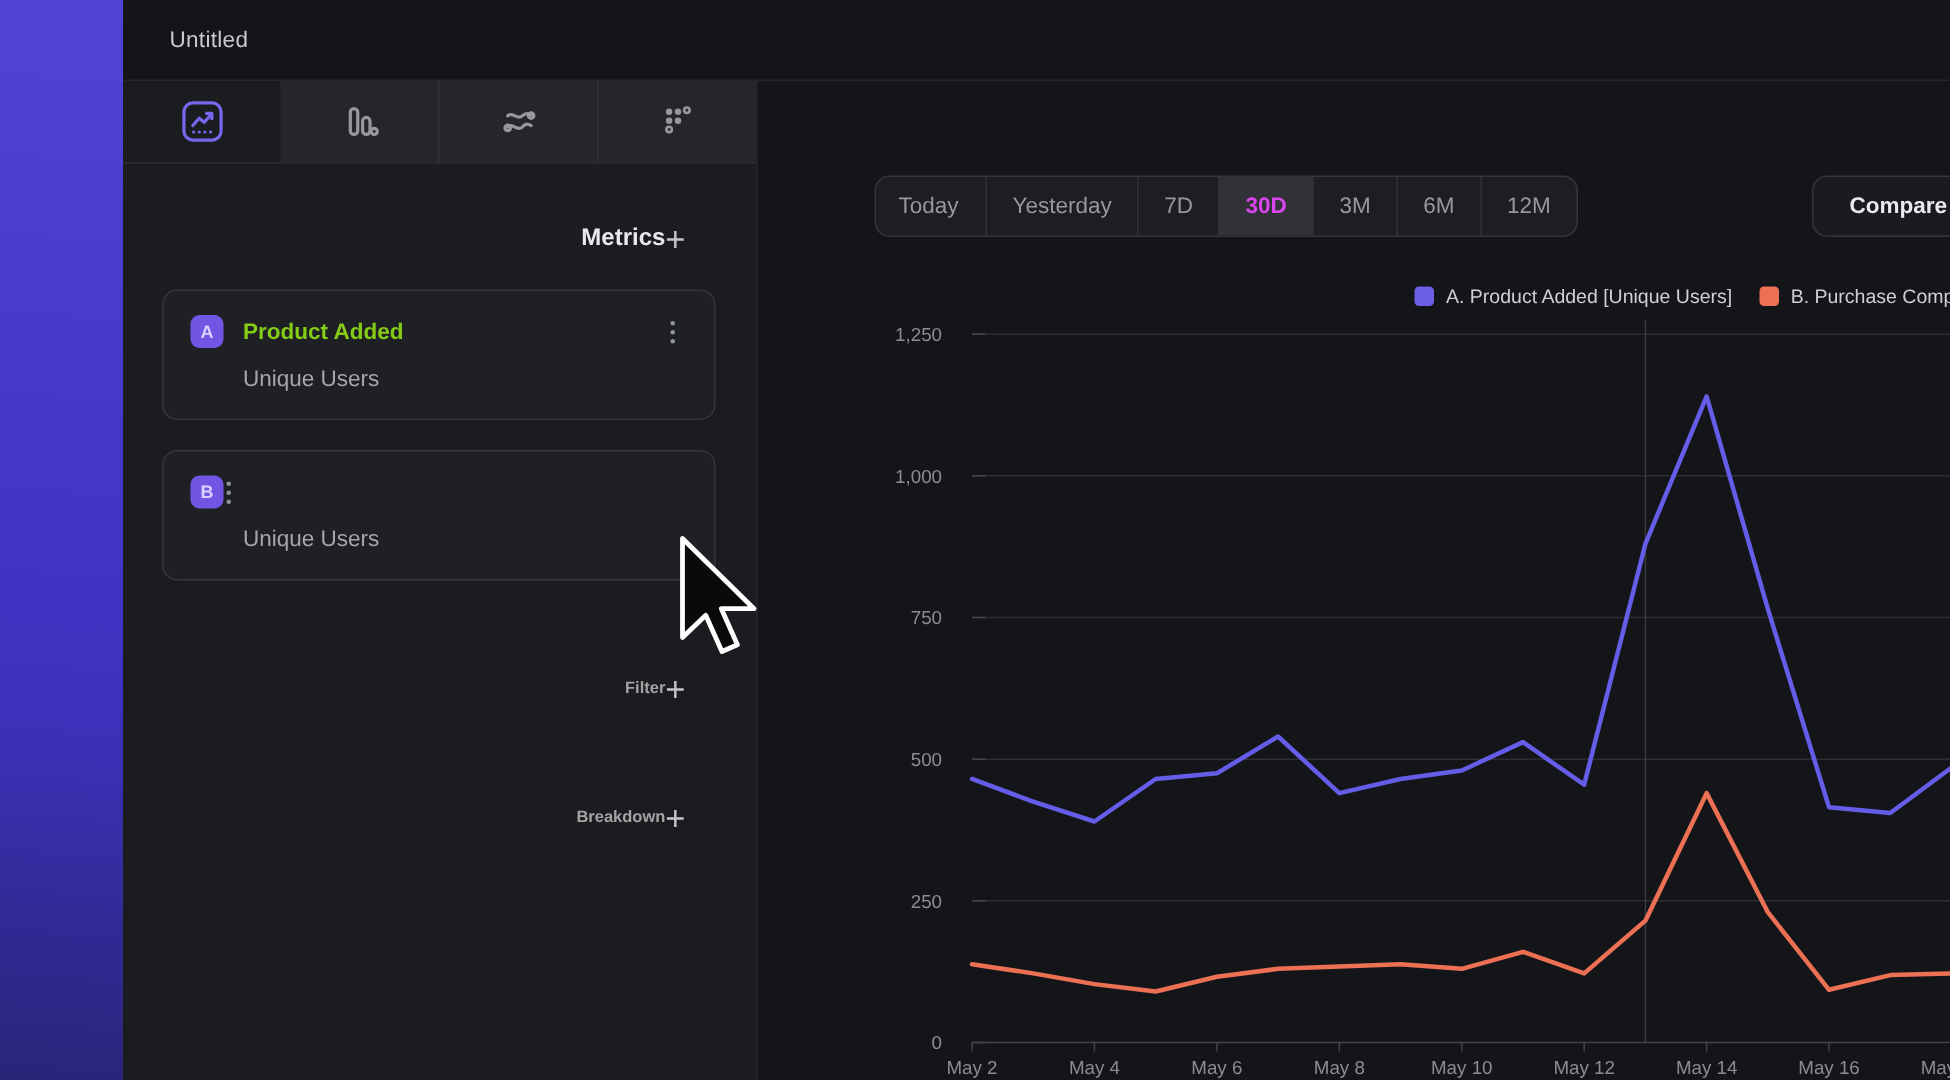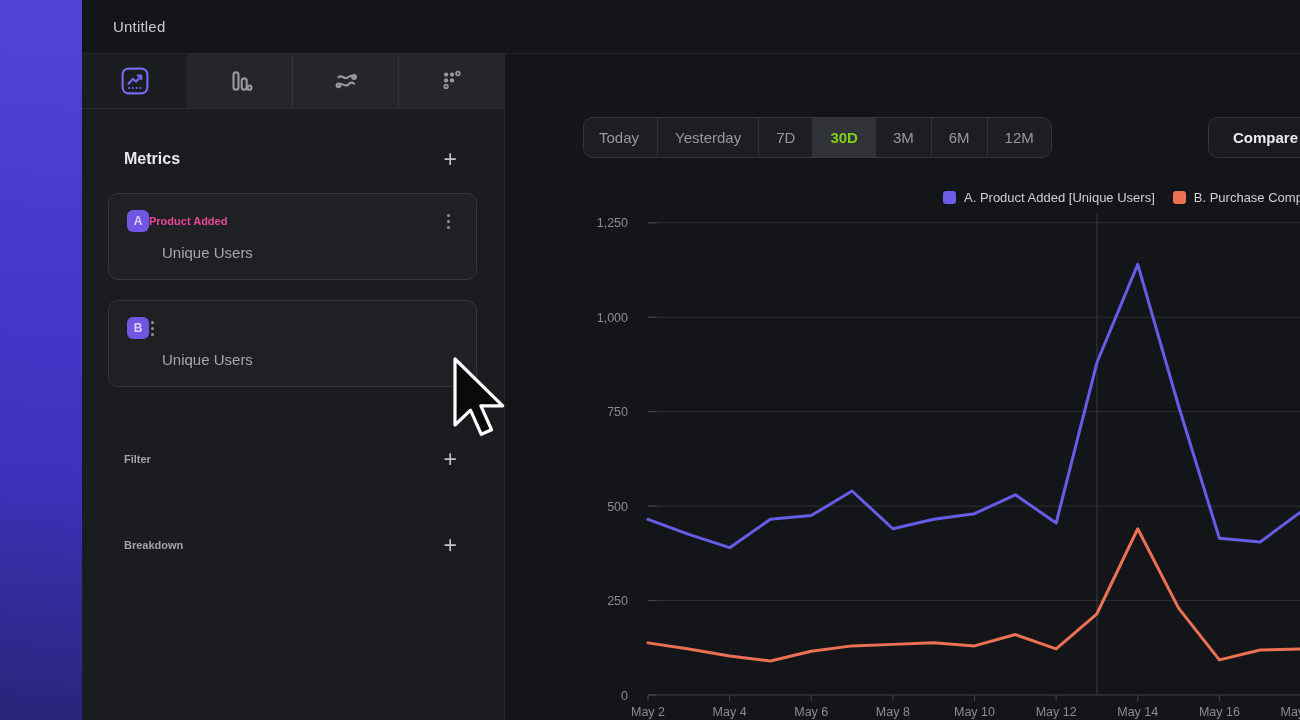--- a/index.html
+++ b/index.html
@@ -26,48 +26,48 @@
   .analyze-label { color:#b2b3b8; }
   .analyze-value { color:#eceded; font-weight:700; display:flex; align-items:center; gap:5px; }
 
   .tabstrip { display:flex; height:55px; background:#25262a; border-bottom:1px solid #2c2d31; }
   .tab { flex:1; display:flex; align-items:center; justify-content:center; cursor:pointer;
     border-left:1px solid #333438; }
   .tab:first-child { border-left:none; }
   .tab.active { background:#1b1c20; border-left:none; }
   .tab.active + .tab { border-left:none; }
 
-  .section-head { display:flex; align-items:center; justify-content:space-between;
+  .section-head { display:flex; align-items:center; justify-content:flex-end;
     padding:0 47px 0 42px; }
   .metrics-head { margin-top:40px; margin-bottom:24px; }
   .metrics-title { color:#e8e9eb; font-size:16px; font-weight:700; }
   .plus { color:#c2c3c7; font-size:23px; font-weight:300; line-height:20px; cursor:pointer; }
 
   .metric-card { margin:0 27px 20px 26px; background:#1f2024; border:1px solid #35363c;
     border-radius:10px; padding:16px 24px 18px 18px; }
   .metric-top { display:flex; align-items:center; }
   .metric-badge { width:22px; height:22px; border-radius:6px; background:#7156e4;
     color:#d9d1ff; font-size:12px; font-weight:700; display:flex; align-items:center;
     justify-content:center; }
-  .metric-name { color:#ec4899; font-size:11px; font-weight:700; flex:1; }
+  .metric-name { color:#84cc16; font-size:15px; font-weight:700; margin-left:13px; flex:1; }
   .kebab { display:flex; flex-direction:column; gap:3px; cursor:pointer; padding:2px; }
   .kebab i { width:3px; height:3px; border-radius:50%; background:#9093a0; }
   .metric-sub { color:#a5a6ac; font-size:15px; margin:12px 0 0 35px; }
 
   .filter-head { margin-top:62px; }
   .breakdown-head { margin-top:66px; }
   .section-label { color:#a3a3a3; font-size:11px; font-weight:700; }
 
   
   .range-group { position:absolute; left:501px; top:117px; height:41px; display:flex;
     border:1px solid #35363b; border-radius:10px; background:#1d1e22; overflow:hidden; }
   .range-btn { display:flex; align-items:center; gap:8px; padding:0 17px; font-size:15px;
     color:#97989d; border-left:1px solid #313237; cursor:pointer; white-space:nowrap; }
   .range-btn:first-child { border-left:none; padding:0 18px 0 15px; }
-  .range-btn.active { background:#313237; color:#84cc16; font-weight:700; }
+  .range-btn.active { background:#313237; color:#d946ef; font-weight:700; }
   .compare-btn { position:absolute; left:1126px; top:117px; height:41px; padding:0 24px;
     display:flex; align-items:center; border:1px solid #35363b; border-radius:10px;
     background:#1a1b1f; color:#e9eaec; font-size:15px; font-weight:700; cursor:pointer;
     width:120px; }
 
   
   .legend { position:absolute; left:861px; top:190px; display:flex; gap:18px;
     white-space:nowrap; }
   .legend-item { display:flex; align-items:center; gap:8px; }
   .legend-swatch { width:13px; height:13px; border-radius:3px; flex:0 0 13px; }

